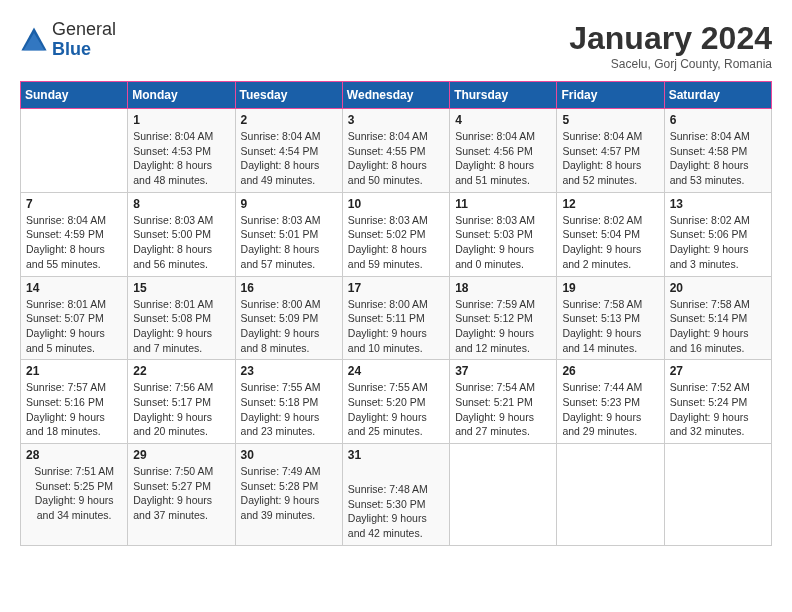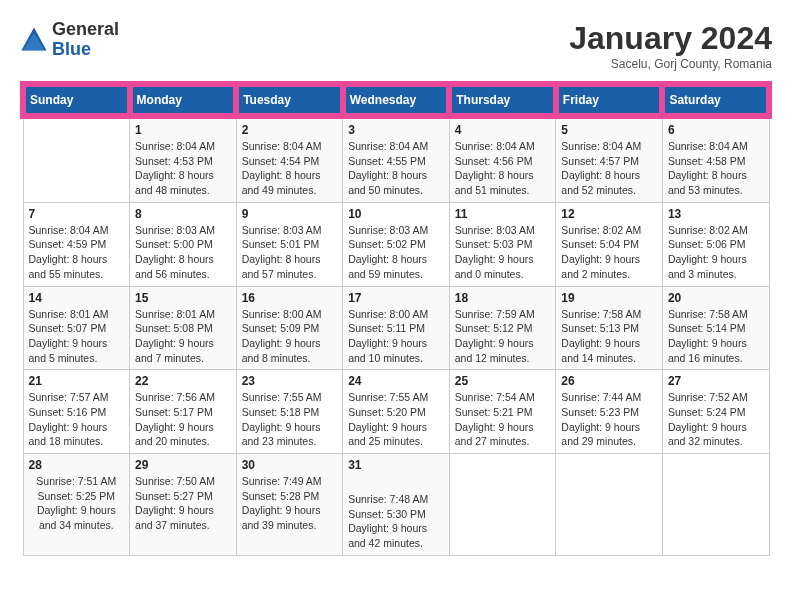--- a/index.html
+++ b/index.html
@@ -20,21 +20,21 @@
       display: flex;
       align-items: center;
     }
     .logo-text {
       display: flex;
       flex-direction: column;
       line-height: 1.1;
     }
     .logo-general {
       font-size: 18px;
-      font-weight: bold;
+      font-weight: normal;
       color: #333;
     }
     .logo-blue {
       font-size: 18px;
       font-weight: bold;
       color: #1a5fa8;
     }
     .logo-icon {
       width: 28px;
       height: 28px;
@@ -57,21 +57,21 @@
       border-collapse: collapse;
       font-size: 11px;
     }
     thead tr th {
       background-color: #1a5fa8;
       color: #fff;
       padding: 6px 4px;
       text-align: left;
       font-size: 12px;
       font-weight: bold;
-      border: 6px solid #ec4899;
+      border: 1px solid #ec4899;
     }
     tbody tr td {
       border: 1px solid #ccc;
       vertical-align: top;
       padding: 4px 5px;
       min-height: 80px;
       width: 14.28%;
       background: #fff;
     }
     tbody tr:nth-child(odd) td {
@@ -295,21 +295,21 @@
 and 23 minutes.</div>
         </td>
         <td>
           <div class="day-number">24</div>
           <div class="day-info" style="white-space: pre-line;">Sunrise: 7:55 AM
 Sunset: 5:20 PM
 Daylight: 9 hours
 and 25 minutes.</div>
         </td>
         <td>
-          <div class="day-number">25</div>
+          <div class="day-number">37</div>
           <div class="day-info" style="white-space: pre-line;">Sunrise: 7:54 AM
 Sunset: 5:21 PM
 Daylight: 9 hours
 and 27 minutes.</div>
         </td>
         <td>
           <div class="day-number">26</div>
           <div class="day-info" style="white-space: pre-line;">Sunrise: 7:44 AM
 Sunset: 5:23 PM
 Daylight: 9 hours

